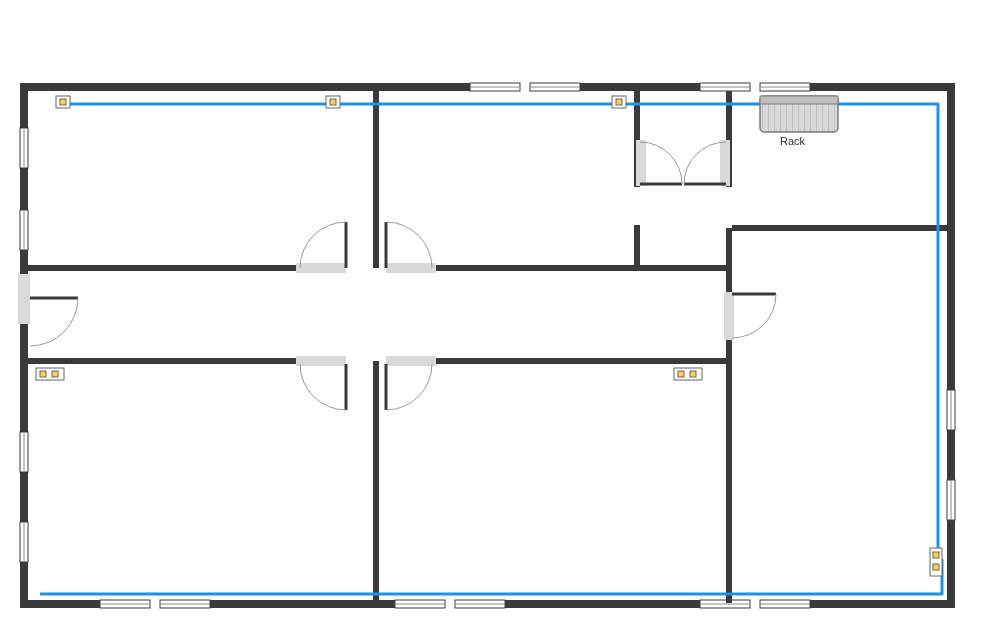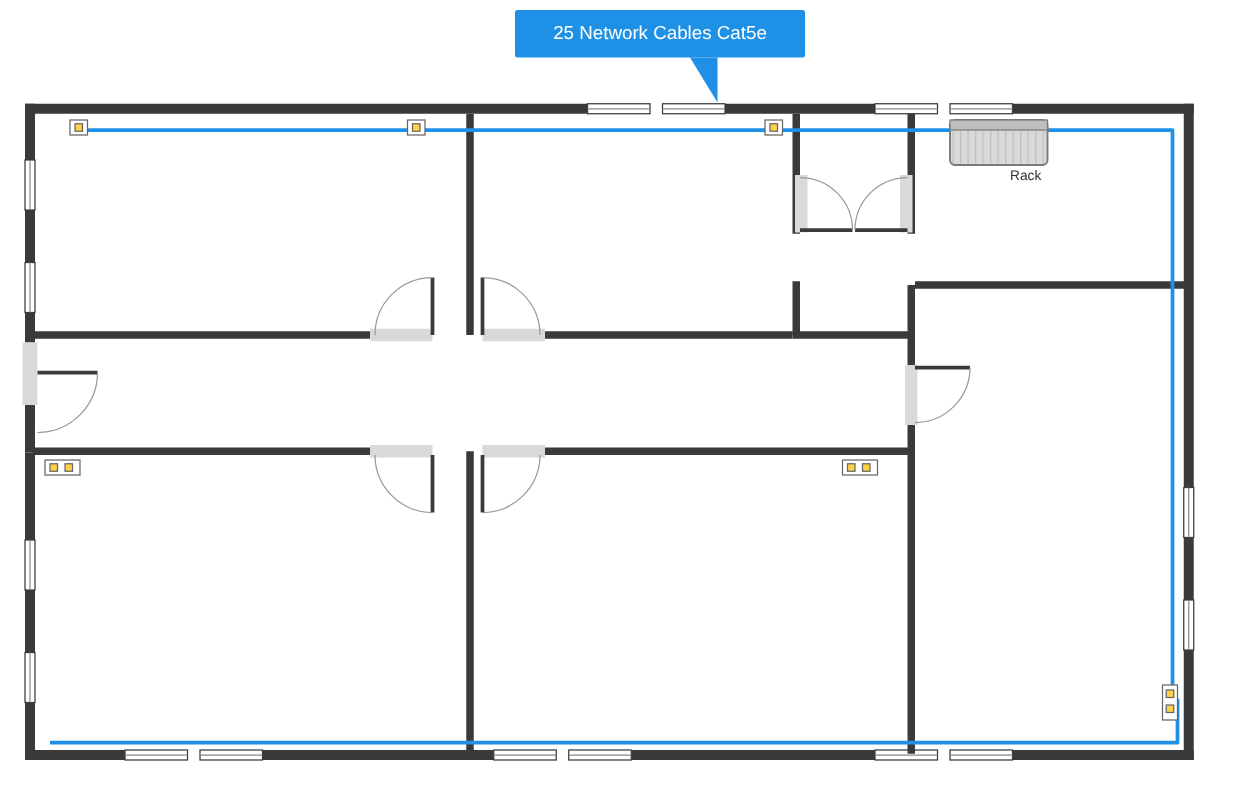--- a/index.html
+++ b/index.html
@@ -45,25 +45,22 @@
     position: absolute;
     font-size: 11px;
     color: #333;
   }
 </style>
 </head>
 <body>
 
 <div class="stage">
 
-  <div class="callout">
-    <span>25 Network Cables Cat5e</span>
-  </div>
-
-  <div class="rack-label" style="left:808px; top:135px;">Rack</div>
+
+  <div class="rack-label" style="left:780px; top:135px;">Rack</div>
 
   <svg width="1000" height="635">
     <defs>
       <pattern id="hatch" width="6" height="6" patternUnits="userSpaceOnUse" patternTransform="rotate(0)">
         <rect width="6" height="6" fill="#d9d9d9"></rect>
         <line x1="0" y1="0" x2="0" y2="6" stroke="#bfbfbf" stroke-width="2"></line>
       </pattern>
     </defs>
 
     <g stroke="none" fill="#3a3a3a">

